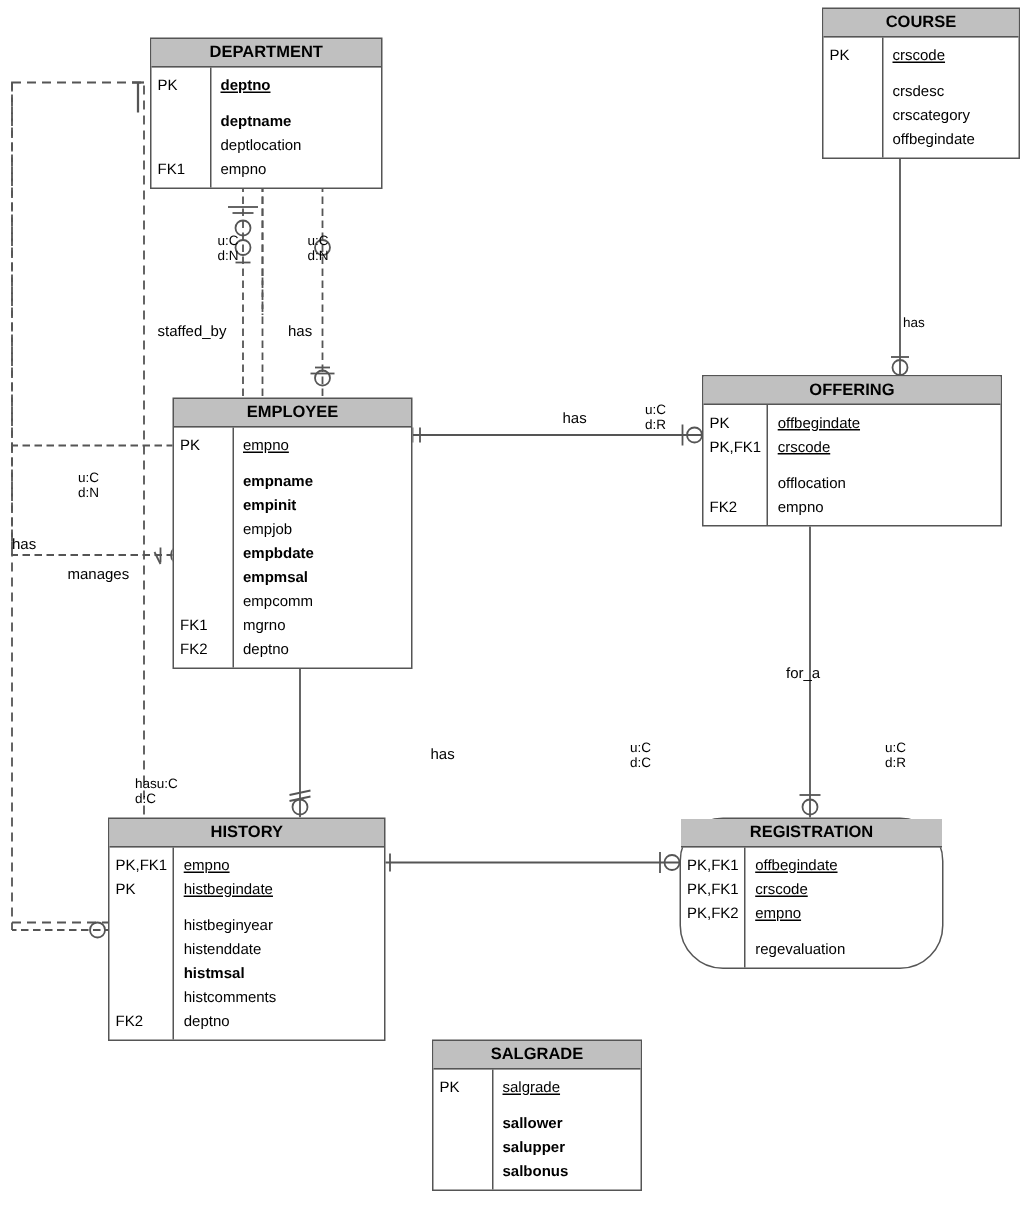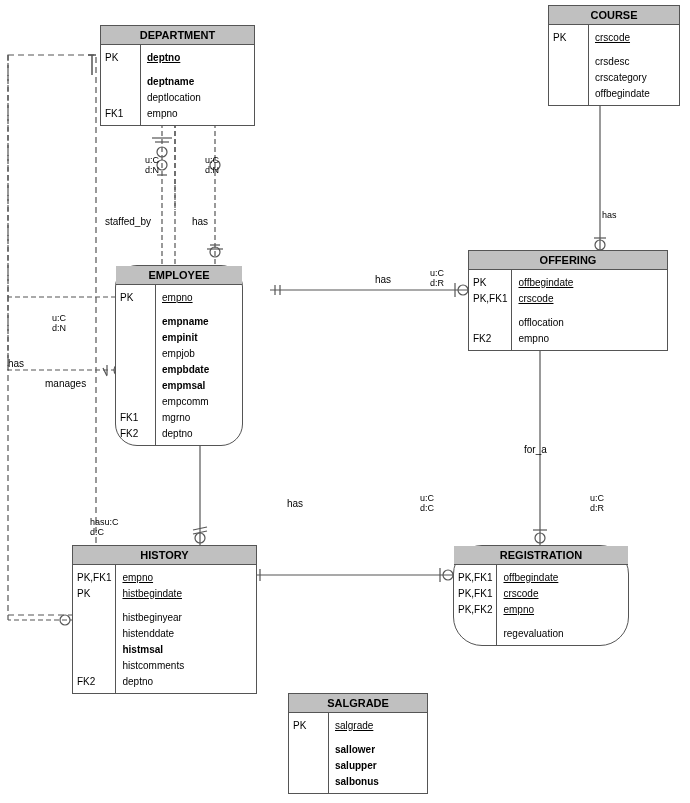--- a/index.html
+++ b/index.html
@@ -190,21 +190,21 @@
         <div class="field-row">
             <span>deptlocation</span>
           </div>
         <div class="field-row">
             <span>empno</span>
           </div>
       </div>
     </div>
   </div>
 
-  <div class="entity" style="left:115px; top:265px; width:128px;border-radius:22px;">
+  <div class="entity" style="left:115px; top:265px; width:160px;">
     <div class="entity-header">EMPLOYEE</div>
     <div class="entity-body">
       <div class="entity-keys">
         <div class="key-row">
             <span>PK</span>
           </div>
         <div class="divider-row"></div>
         <div class="key-row"></div>
         <div class="key-row"></div>
         <div class="key-row"></div>

